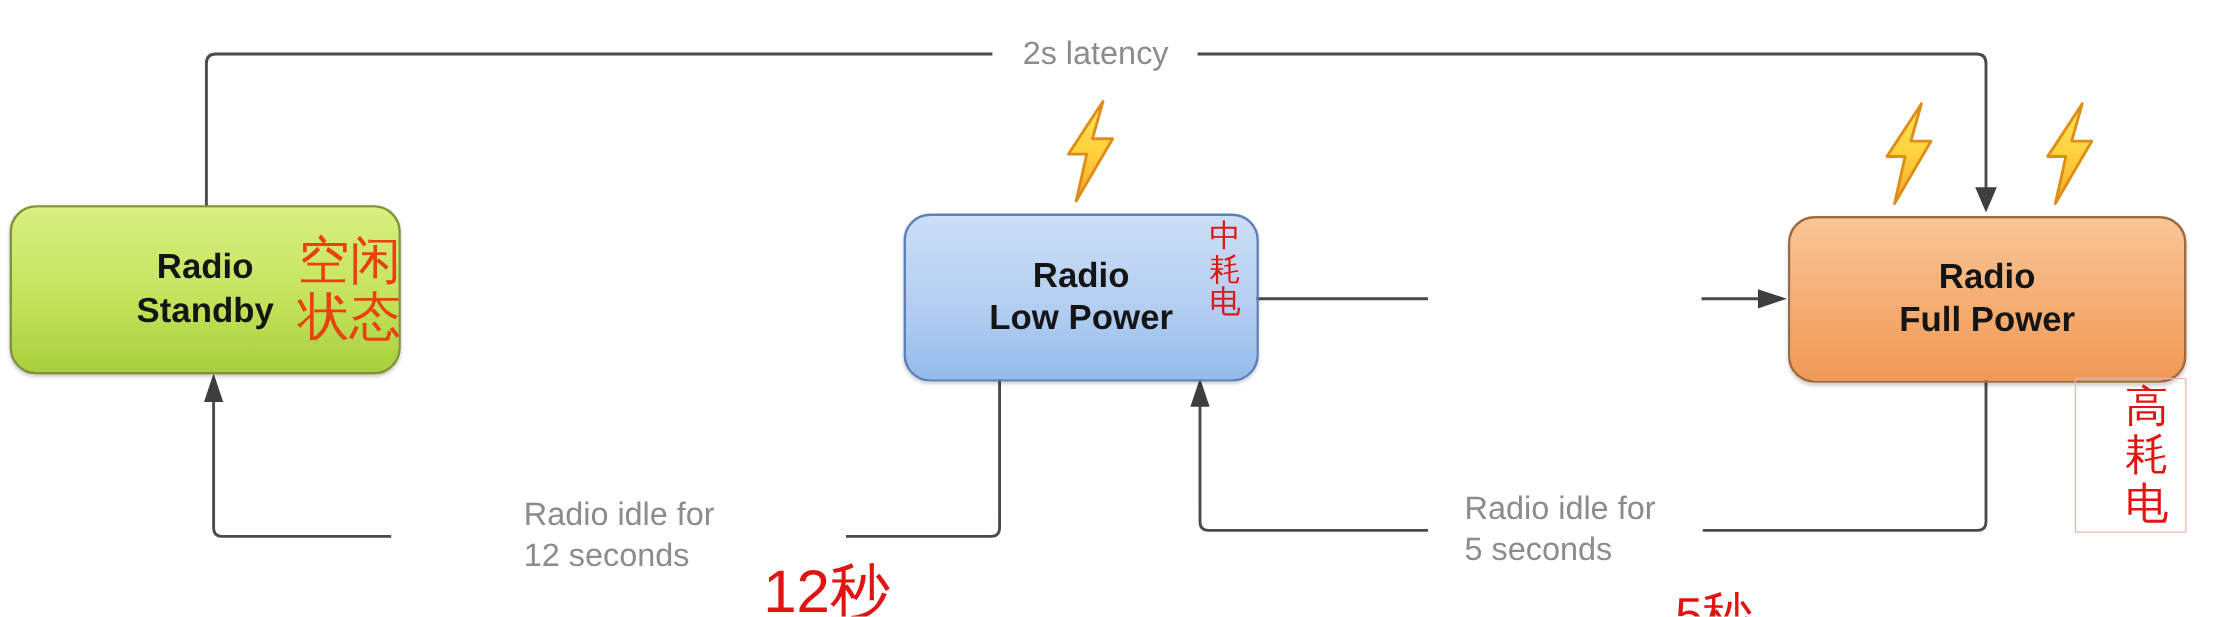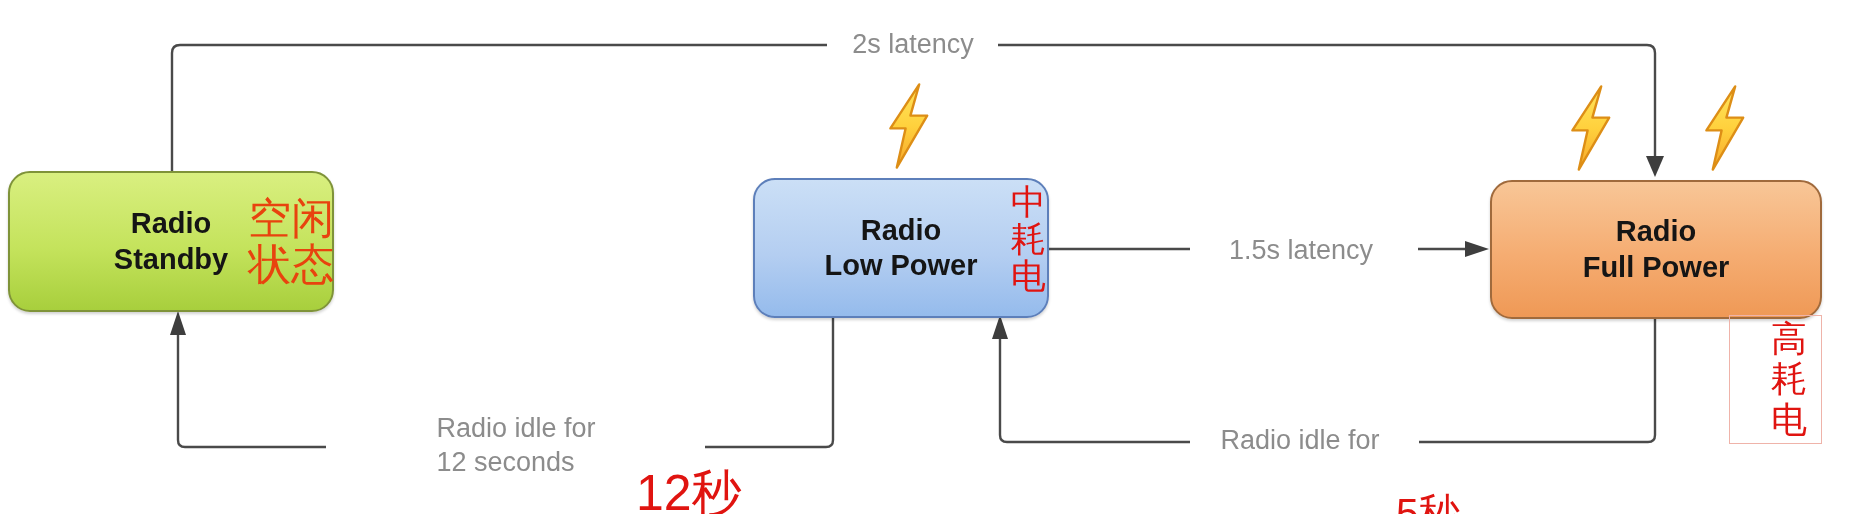--- a/index.html
+++ b/index.html
@@ -47,22 +47,22 @@
     font-size:40px;line-height:1.06;
     white-space:normal;
   }
   .ann-standby{
     left:244px;top:196px;width:2.2em;
     word-break:break-all;text-align:center;
     color:#e8430e;font-size:43px;
   }
   .ann-low{
     left:1008px;top:183px;width:1.15em;
-    word-break:break-all;text-align:center;
-    font-size:35px;
+    word-break:break-all;text-align:left;
+    font-size:26px;
   }
   .ann-full-box{
     position:absolute;left:1729px;top:315px;width:64px;height:127px;
     border:1px solid #efb3a9;
     display:flex;align-items:center;justify-content:center;padding-left:27px;
   }
   .ann-full{
     position:static;width:1.15em;
     word-break:break-all;text-align:center;
     font-size:36px;line-height:1.12;
@@ -134,24 +134,24 @@
   <div class="ann ann-standby">空闲状态</div>
   <div class="ann ann-low">中耗电</div>
   <div class="ann-full-box">
     <div class="ann ann-full">高耗电</div>
   </div>
   <div class="ann ann-12">12秒</div>
   <div class="ann ann-5">5秒</div>
 
   <div class="gray-label" style="left:913px;top:45px;">2s latency</div>
 
-  <div class="gray-label" style="left:1301px;top:251px;">1.5s latency</div>
 
   <div class="gray-label" style="left:516px;top:446px;">
     <div>Radio idle for</div>
     <div>12 seconds</div>
   </div>
 
   <div class="gray-label" style="left:1300px;top:441px;">
     <div>Radio idle for</div>
+    <div>5 seconds</div>
   </div>
 
 </div>
 
 </body></html>

